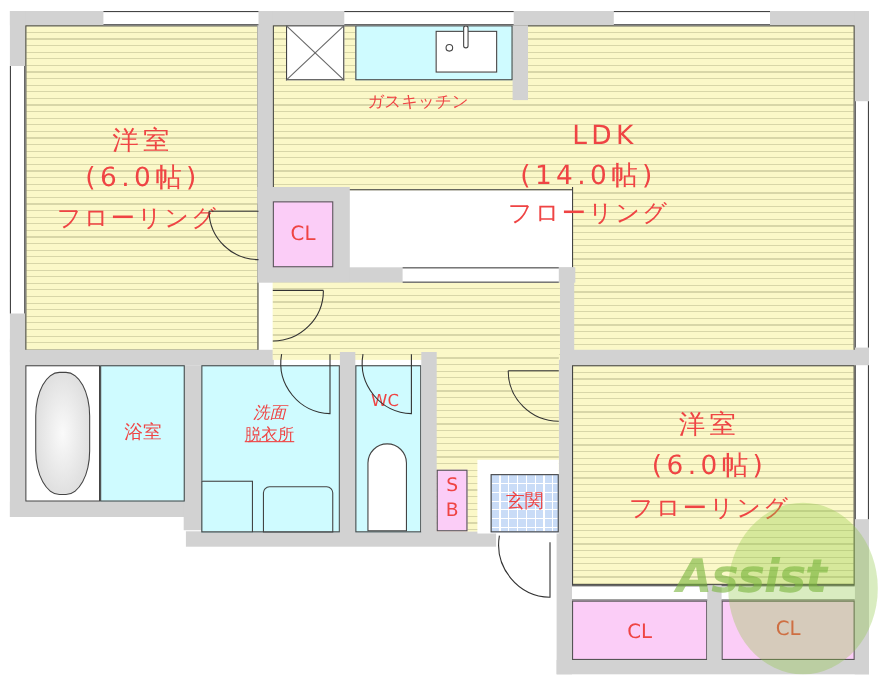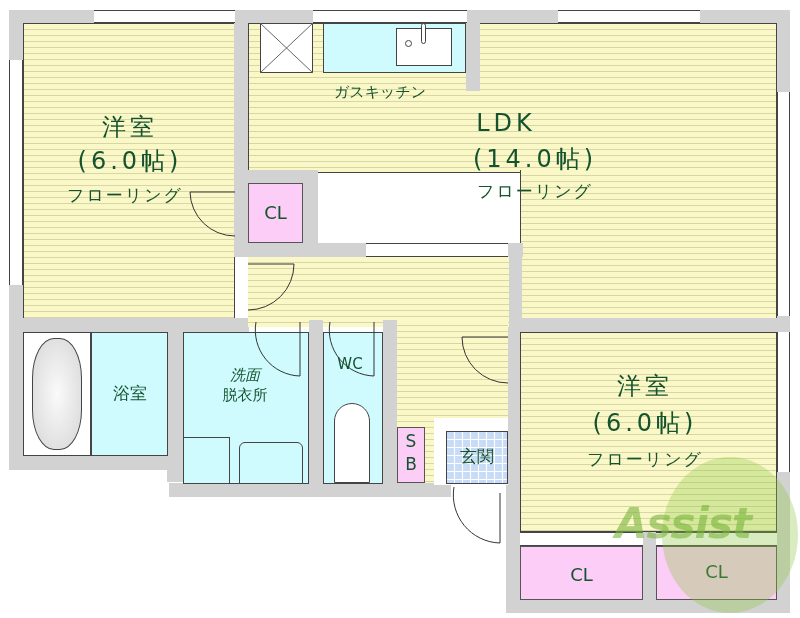--- a/index.html
+++ b/index.html
@@ -5,23 +5,23 @@
   html,body{margin:0;padding:0;background:#ffffff;}
   body{width:800px;height:618px;position:relative;overflow:hidden;font-family:"DejaVu Sans",sans-serif;}
   .abs{position:absolute;box-sizing:border-box;}
   .wall{background:#d2d2d2;}
   .floor{background-color:#fbf8c8;background-image:repeating-linear-gradient(to bottom,#fbf8c8 0px,#fbf8c8 5px,#d8d6a8 5px,#d8d6a8 6px);border:1px solid #444;}
   .wet{background:#cffbff;border:1px solid #444;}
   .pink{background:#fbcdf7;border:1px solid #555;}
   .tile{background-color:#c9dcf7;background-image:repeating-linear-gradient(to right,transparent 0 7px,#fff 7px 8px),repeating-linear-gradient(to bottom,transparent 0 7px,#fff 7px 8px);border:1px solid #444;}
   .win{background:#fff;border-top:1px solid #444;border-bottom:1px solid #444;}
   .winv{background:#fff;border-left:1px solid #444;border-right:1px solid #444;}
-  .label{position:absolute;color:#14532d;text-align:center;white-space:nowrap;line-height:1.15;}
+  .label{position:absolute;color:#ef4444;text-align:center;white-space:nowrap;line-height:1.15;}
   .big{font-size:24px;letter-spacing:4px;}
-  .mid{font-size:17px;letter-spacing:2px;}
+  .mid{font-size:22px;letter-spacing:2px;}
   .sm{font-size:15px;}
   svg{position:absolute;overflow:visible;}
 </style>
 </head>
 <body>
 
 <div class="abs wall" style="left:9px;top:10px;width:225px;height:13px;"></div>
 <div class="abs wall" style="left:9px;top:10px;width:14px;height:310px;"></div>
 <div class="abs wall" style="left:234px;top:10px;width:556px;height:13px;"></div>
 <div class="abs wall" style="left:777px;top:10px;width:13px;height:603px;"></div>
@@ -65,21 +65,21 @@
 <div class="abs win" style="left:558px;top:10px;width:142px;height:13px;"></div>
 <div class="abs winv" style="left:9px;top:60px;width:14px;height:225px;"></div>
 <div class="abs winv" style="left:777px;top:92px;width:13px;height:224px;"></div>
 <div class="abs winv" style="left:777px;top:332px;width:13px;height:140px;"></div>
 <div class="abs win" style="left:366px;top:243px;width:142px;height:14px;"></div>
 
 <div class="label big" style="left:70px;top:114px;width:120px;">洋室</div>
 <div class="label big" style="left:40px;top:148px;width:180px;">(6.0帖)</div>
 <div class="label mid" style="left:30px;top:186px;width:190px;">フローリング</div>
 
-<div class="label big" style="left:436px;top:110px;width:140px;">LDK</div>
+<div class="label big" style="left:480px;top:110px;width:140px;">LDK</div>
 <div class="label big" style="left:440px;top:146px;width:190px;">(14.0帖)</div>
 <div class="label mid" style="left:440px;top:182px;width:190px;">フローリング</div>
 
 <svg style="left:190px;top:190px;" width="50" height="50">
     <path d="M45 2 L0 2 M0 2 A45 45 0 0 0 45 46" fill="none" stroke="#333"></path>
   </svg>
 <svg style="left:248px;top:262px;" width="50" height="50">
     <path d="M0 2 L46 2 M46 2 A46 46 0 0 1 0 48" fill="none" stroke="#333"></path>
   </svg>
 <svg style="left:460px;top:335px;" width="50" height="50">
@@ -90,21 +90,21 @@
   </svg>
 
 <div class="abs wall" style="left:167px;top:332px;width:16px;height:150px;"></div>
 <div class="abs" style="left:23px;top:332px;width:68px;height:124px;background:#fff;border:1px solid #444;"></div>
 <div class="abs" style="left:32px;top:338px;width:50px;height:112px;border:1px solid #444;border-radius:22px/40px;background:radial-gradient(ellipse at center,#fafafa,#d6d6d6);"></div>
 <div class="abs wet" style="left:91px;top:332px;width:77px;height:124px;"></div>
 <div class="label sm" style="left:100px;top:384px;width:60px;font-size:17px;">浴室</div>
 
 <div class="abs wet" style="left:183px;top:332px;width:126px;height:152px;"></div>
 <div class="label sm" style="left:205px;top:367px;width:80px;font-style:italic;">洗面</div>
-<div class="label sm" style="left:205px;top:387px;width:80px;">脱衣所</div>
+<div class="label sm" style="left:205px;top:387px;width:80px;text-decoration:underline;">脱衣所</div>
 <div class="abs" style="left:183px;top:437px;width:47px;height:47px;border:1px solid #444;background:#cffbff;"></div>
 <div class="abs" style="left:239px;top:442px;width:64px;height:42px;border:1px solid #444;border-radius:6px 6px 0 0;background:#cffbff;"></div>
 <svg style="left:254px;top:320px;" width="50" height="60">
     <path d="M2 2 A46 46 0 0 0 46 56 L46 2" fill="none" stroke="#333"></path>
   </svg>
 <div class="abs wall" style="left:309px;top:320px;width:14px;height:164px;"></div>
 
 <div class="abs wet" style="left:323px;top:332px;width:60px;height:152px;"></div>
 <div class="label sm" style="left:330px;top:356px;width:40px;">WC</div>
 <div class="abs" style="left:334px;top:403px;width:36px;height:80px;border:1px solid #444;border-radius:18px 18px 0 0;background:#fff;"></div>

